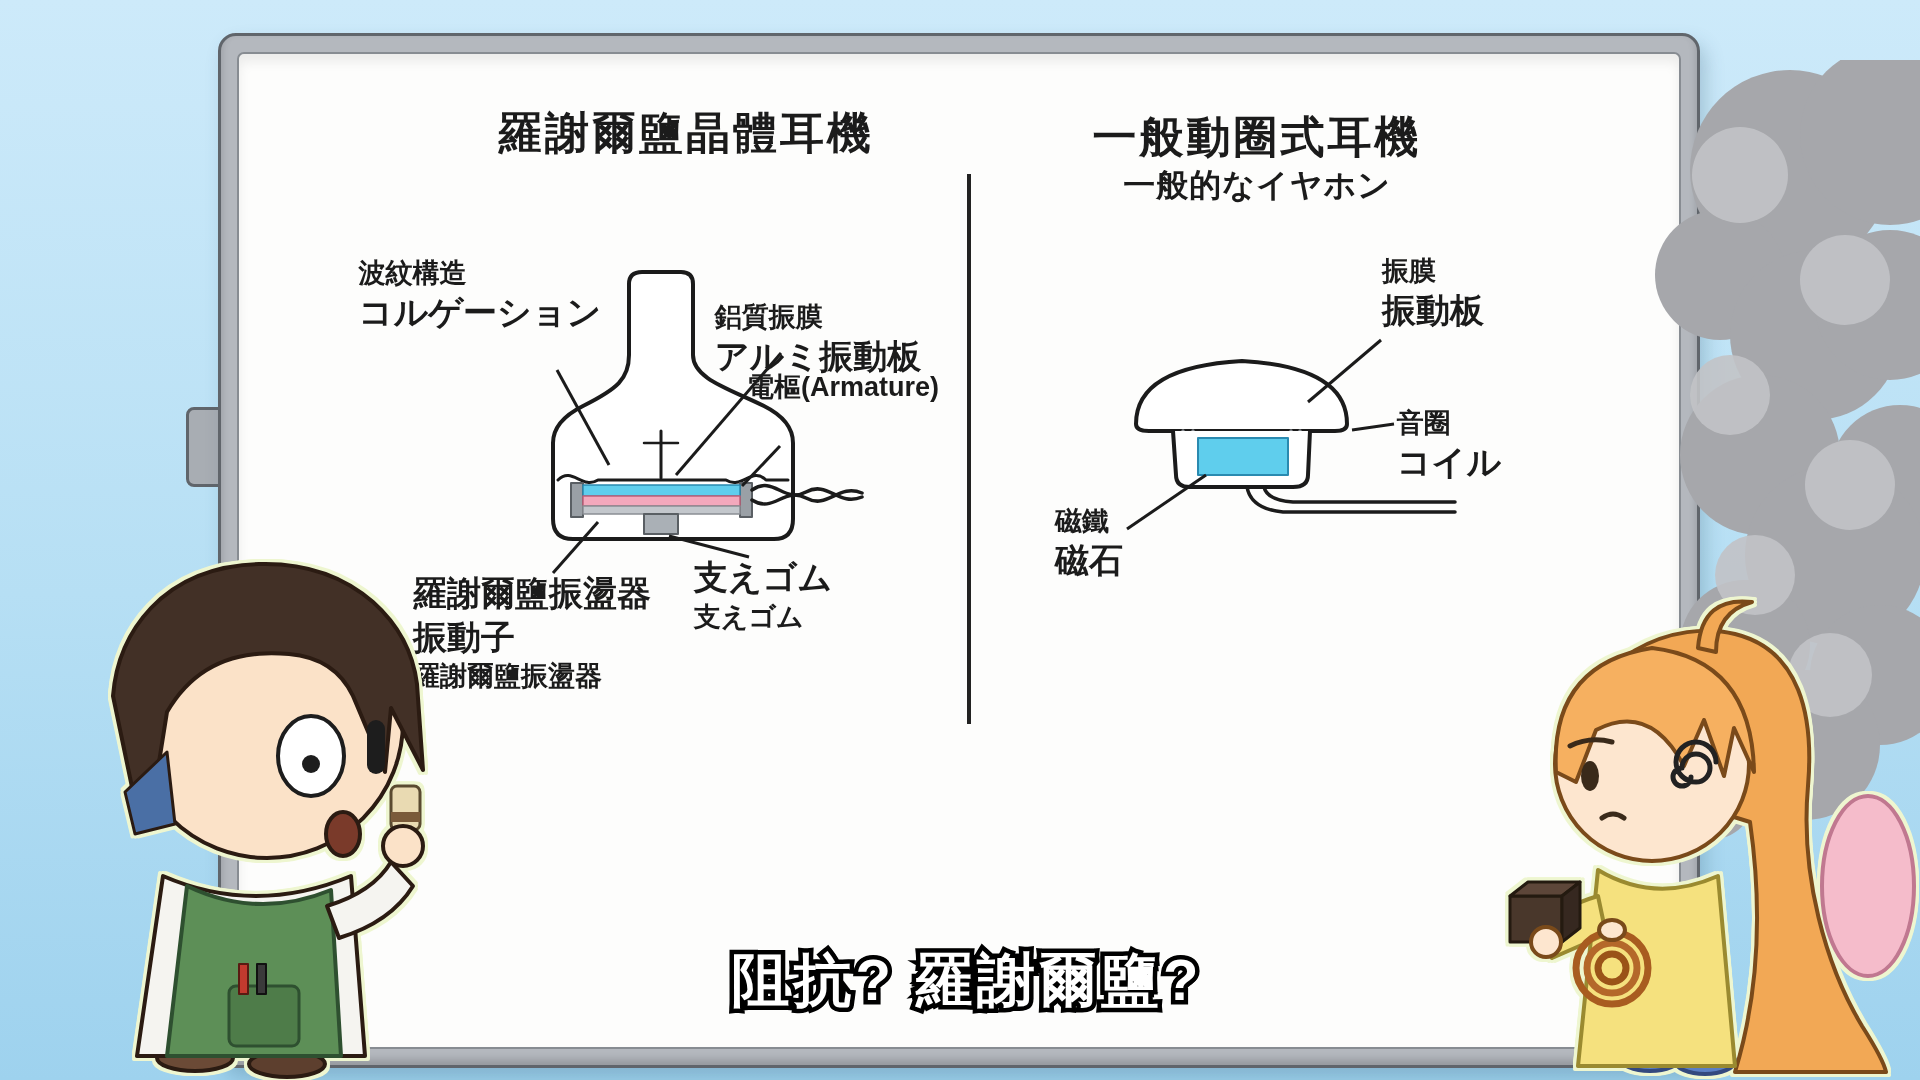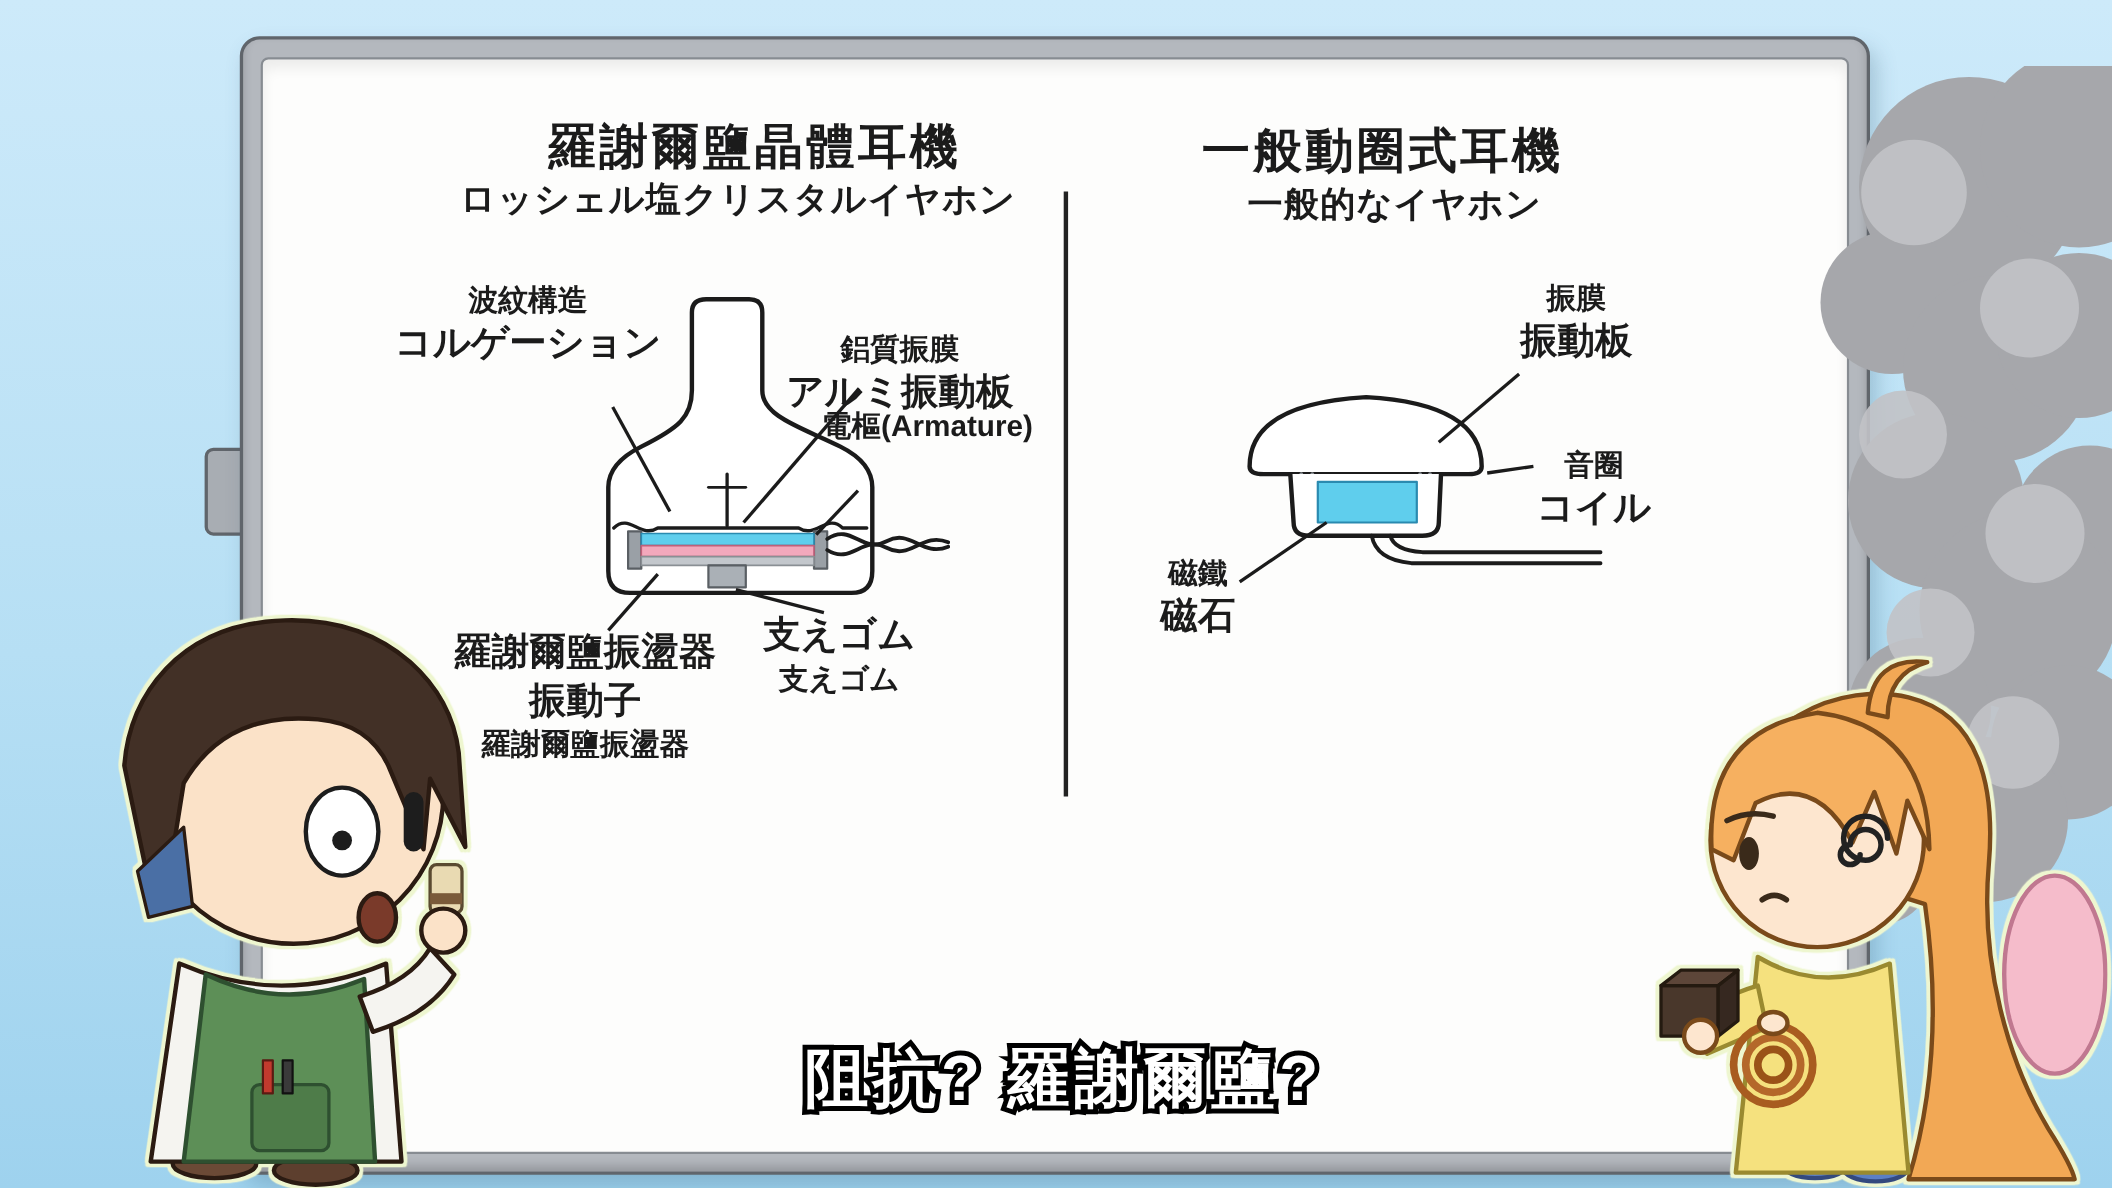--- a/index.html
+++ b/index.html
@@ -28,21 +28,21 @@
   }
 
   .diagram-svg { position:absolute; left:0; top:0; width:1920px; height:1080px; z-index:3; pointer-events:none; }
 
   .marker { position:absolute; color:var(--marker-ink,#1b1b1b); font-weight:700; white-space:nowrap; z-index:4; }
   .cx { transform:translateX(-50%); }
   .title-zh { font-size:44px; letter-spacing:3px; }
   .title-ja { font-size:32px; letter-spacing:1px; }
 
   .lbl {
-    position:absolute; transform:translateX(-50%); text-align:center;
+    position:absolute; transform:translateX(-50%); 
     color:var(--marker-ink,#1b1b1b); font-weight:700; line-height:1.28; white-space:nowrap; z-index:4;
   }
   .lbl span { display:block; }
   .sm { font-size:27px; }
   .lg { font-size:34px; }
 
   .smoke { position:absolute; left:1590px; top:60px; width:330px; height:810px; z-index:10; }
 
   .char { position:absolute; z-index:20;
     filter:drop-shadow(3px 0 0 #eef6d0) drop-shadow(-3px 0 0 #eef6d0)
@@ -111,23 +111,22 @@
     </g>
 
     <g stroke="#1b1b1b" stroke-width="3">
       <line x1="1381" y1="340" x2="1308" y2="402"></line>
       <line x1="1394" y1="424" x2="1352" y2="430"></line>
       <line x1="1127" y1="529" x2="1206" y2="475"></line>
     </g>
   </svg>
 
   <div class="marker cx title-zh" style="left:686px; top:104px;">羅謝爾鹽晶體耳機</div>
-  <div class="marker cx title-ja" style="left:671px; top:160px;">ロッシェル塩クリスタルイヤホン</div>
   <div class="marker cx title-zh" style="left:1257px; top:108px;">一般動圈式耳機</div>
-  <div class="marker cx title-ja" style="left:1257px; top:164px;margin-left:11px;">一般的なイヤホン</div>
+  <div class="marker cx title-ja" style="left:1257px; top:164px;">一般的なイヤホン</div>
 
   <div class="lbl" style="left:480px; top:256px;">
     <span class="sm">波紋構造</span>
     <span class="lg">コルゲーション</span>
   </div>
 
   <div class="lbl" style="left:818px; top:268px;margin-top:32px;">
     <span class="sm">鋁質振膜</span>
     <span class="lg">アルミ振動板</span>
   </div>

